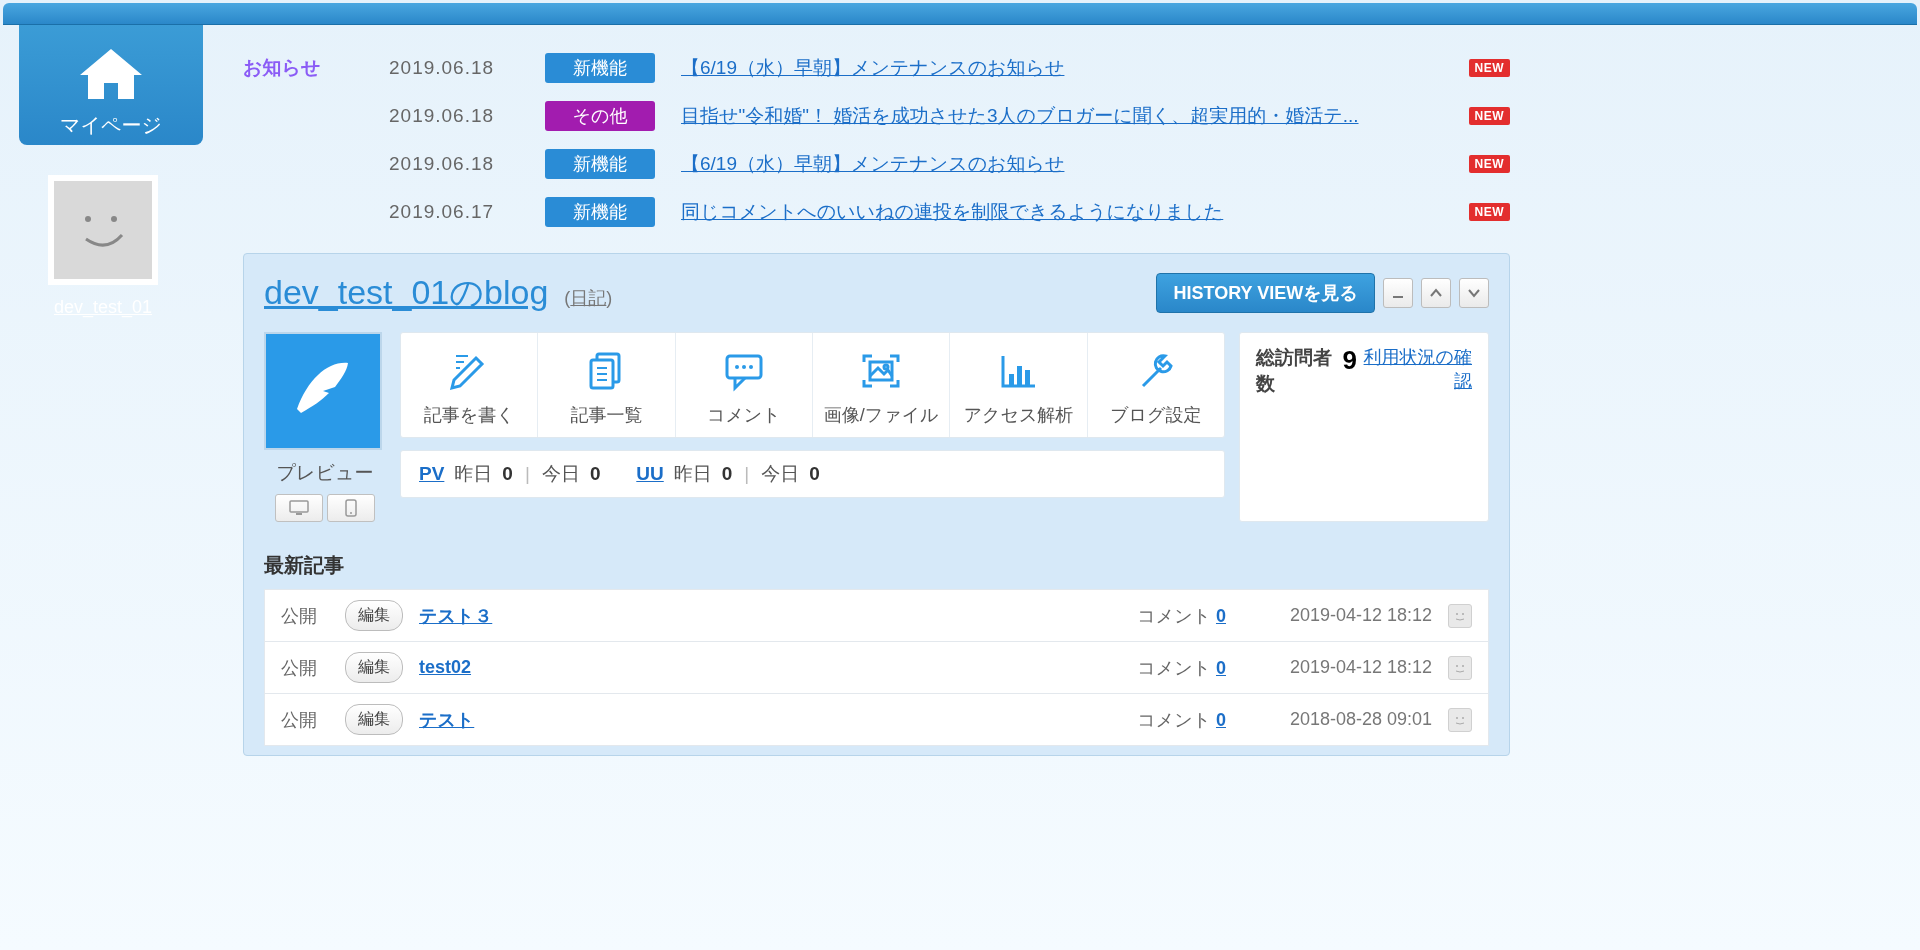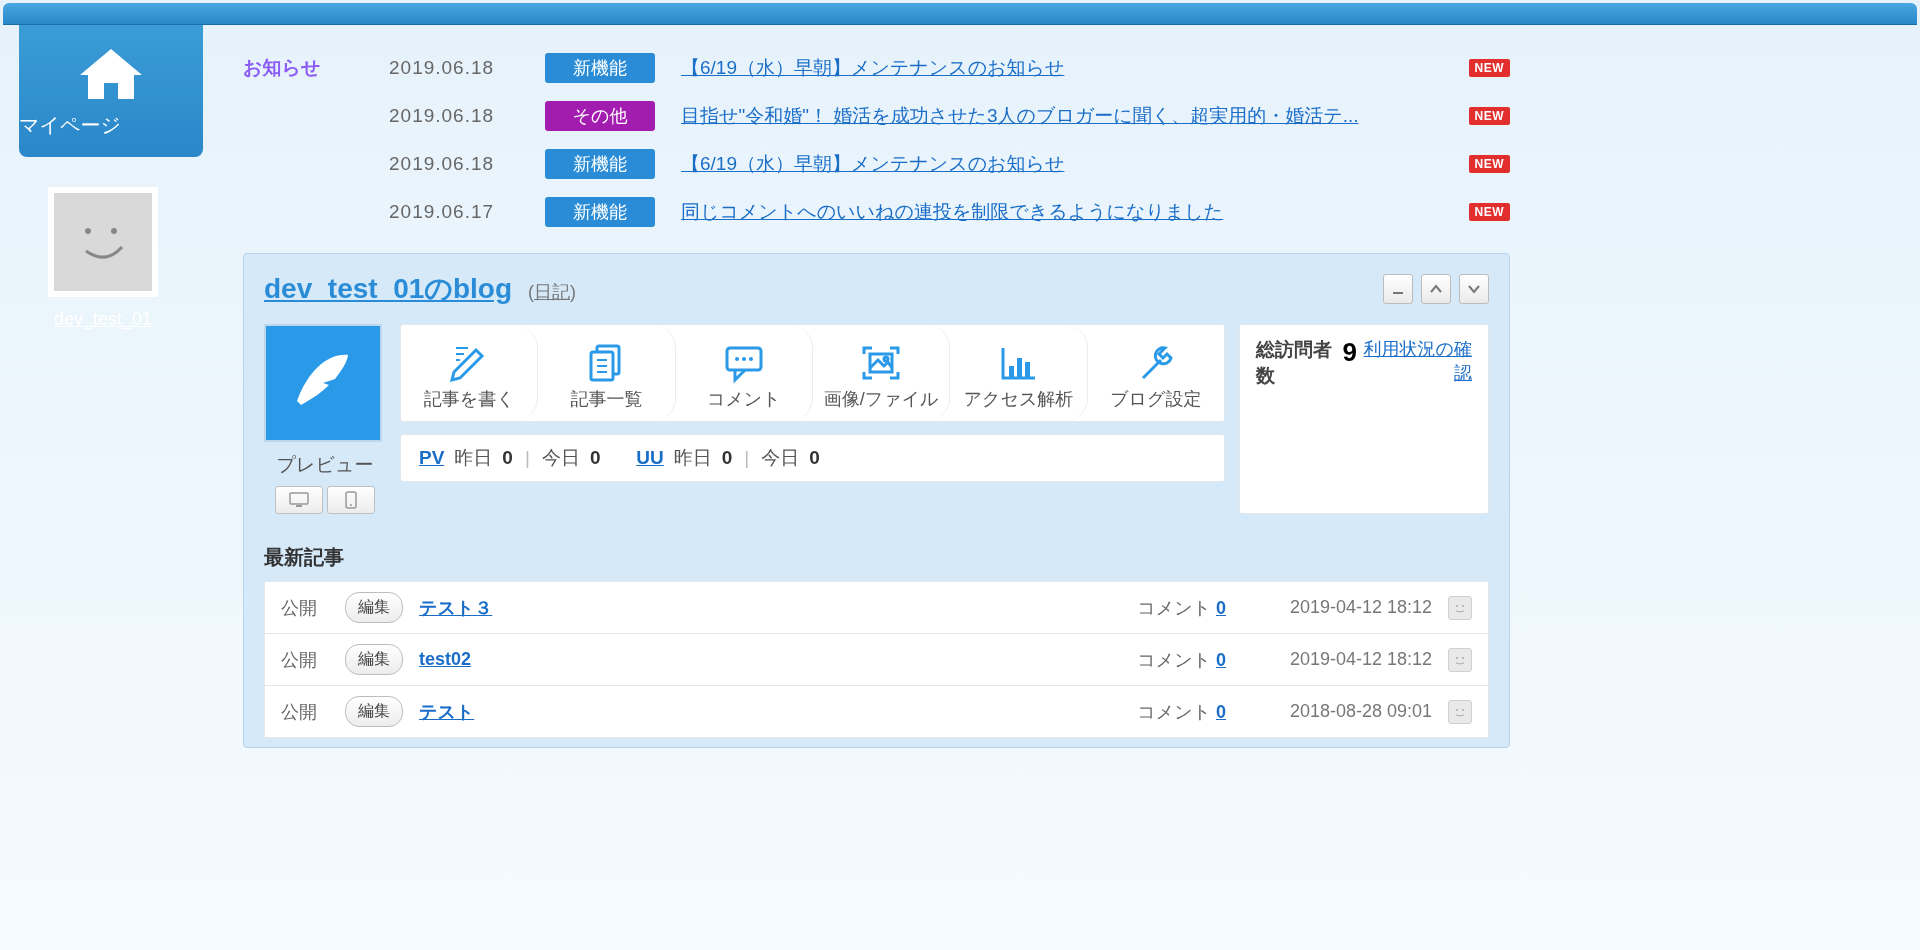--- a/index.html
+++ b/index.html
@@ -21,21 +21,22 @@
     width: 1540px;
   }
   .sidebar {
     width: 200px;
     flex-shrink: 0;
     margin-left: 3px;
   }
   .home-btn {
     background: linear-gradient(to bottom, #3b9cd6, #2a87c9);
     color: #fff;
-    padding: 22px 0 18px;
+    text-align: center;
+    padding: 22px 0 6px;
     border-radius: 0 0 8px 8px;
     margin: 0 0 20px 16px;
   }
   .home-icon {
     margin: 0 auto 10px;
     width: 70px; height: 55px;
   }
   .home-icon svg { display:block; }
   .home-label { font-size: 20px; color:#fff; }
   .avatar-wrap {
@@ -83,21 +84,21 @@
     border:1px solid #b7d4ea;
     border-radius:4px;
     margin-top: 26px;
     padding: 0;
   }
   .blog-header {
     display:flex; align-items:center; justify-content:space-between;
     padding: 16px 20px 0 20px;
   }
   .blog-title-wrap { display:flex; align-items:baseline; gap:8px;}
-  .blog-title { color:#2a8cd6; font-size:28px; font-weight:bold; text-decoration:underline;}
+  .blog-title { color:#2a8cd6; font-size:34px; font-weight:normal; text-decoration:underline;}
   .blog-sub { color:#777; font-size:18px;margin-left:8px; }
   .blog-sub a { color:#777; text-decoration:underline;}
   .header-btns { display:flex; gap:8px; align-items:center;}
   .hist-btn {
     background: linear-gradient(to bottom,#3ea2e0,#2a87c9);
     color:#fff; font-size:18px; font-weight:bold;
     padding:7px 16px; border-radius:4px; border:1px solid #1f73aa;
   }
   .sq-btn {
     width:30px;height:30px;background:linear-gradient(#fff,#eaeaea);
@@ -121,21 +122,21 @@
     border:1px solid #c0c0c0;border-radius:3px;display:flex;align-items:center;justify-content:center;color:#888;
   }
 
   .middle-col { flex:1; display:flex; flex-direction:column;}
   .action-row {
     display:flex; background:#fff; border:1px solid #dfe8ef; border-radius:3px;
   }
   .action-card {
     flex:1; text-align:center; padding:14px 6px 10px;
     border-right:1px solid #e6edf3;
-    display:flex; flex-direction:column; align-items:center; border-radius:23px;
+    display:flex; flex-direction:column; align-items:center; gap:8px;
   }
   .action-card:last-child{ border-right:none;}
   .action-card .ic { height:48px; display:flex;align-items:center;justify-content:center;}
   .action-card .lbl { font-size:18px; color:#555;}
   .ic svg { stroke:#2a9ae8; fill:none; stroke-width:3; }
 
   .stats-row {
     display:flex; align-items:center; gap:10px;
     background:#fff; border:1px solid #dfe8ef; border-radius:3px;
     margin-top:12px; padding:10px 18px; font-size:19px; color:#555;
@@ -238,20 +239,21 @@
       <span class="new-tag">NEW</span>
     </div>
 
     <div class="blog-panel">
       <div class="blog-header">
         <div class="blog-title-wrap">
           <a href="#" class="blog-title">dev_test_01のblog</a>
           <span class="blog-sub">(<a href="#">日記</a>)</span>
         </div>
         <div class="header-btns">
+          <button class="hist-btn">HISTORY VIEWを見る</button>
           <button class="sq-btn">
               <svg width="14" height="14">
                 <rect x="2" y="10" width="10" height="2" fill="#777"></rect>
               </svg>
             </button>
           <button class="sq-btn">
               <svg width="14" height="14">
                 <path d="M2 10 L7 4 L12 10" stroke="#777" stroke-width="2" fill="none"></path>
               </svg>
             </button>

